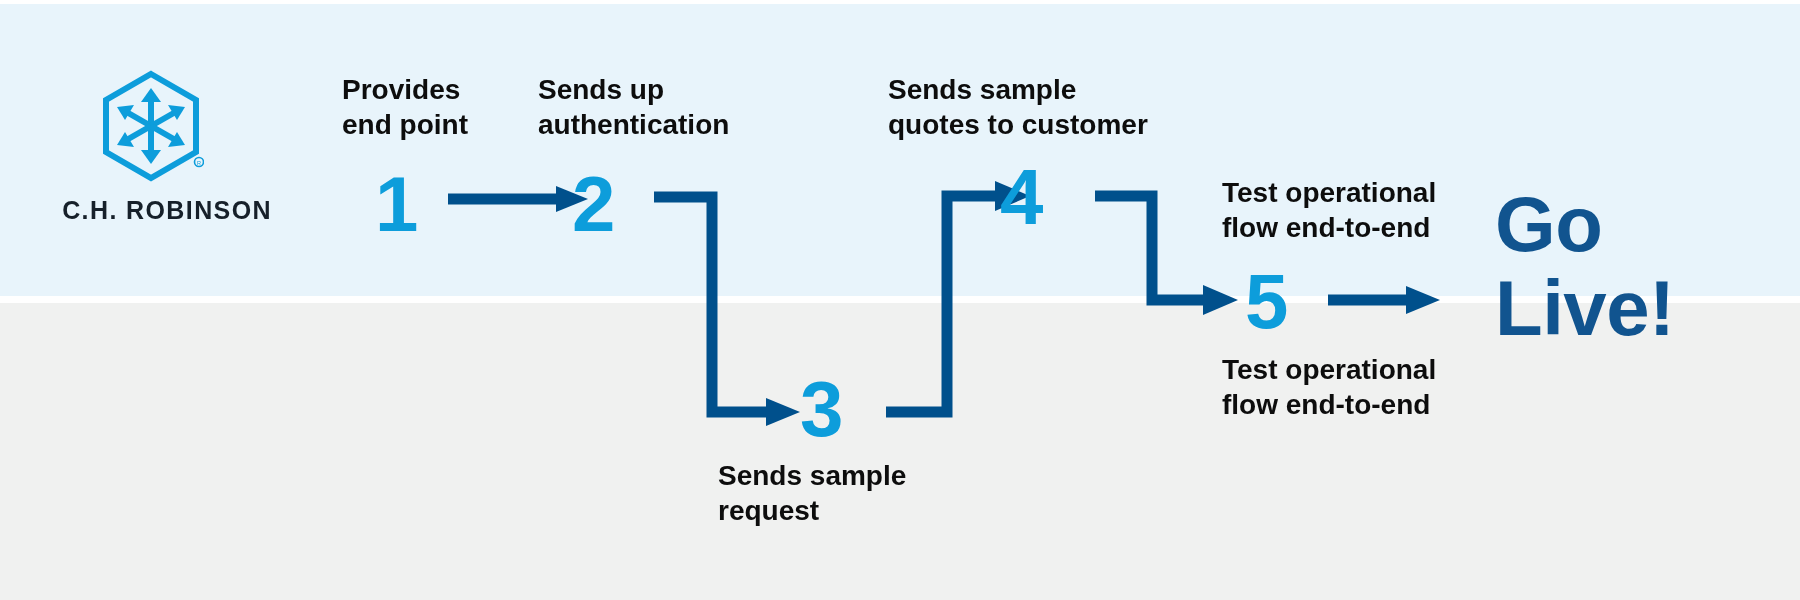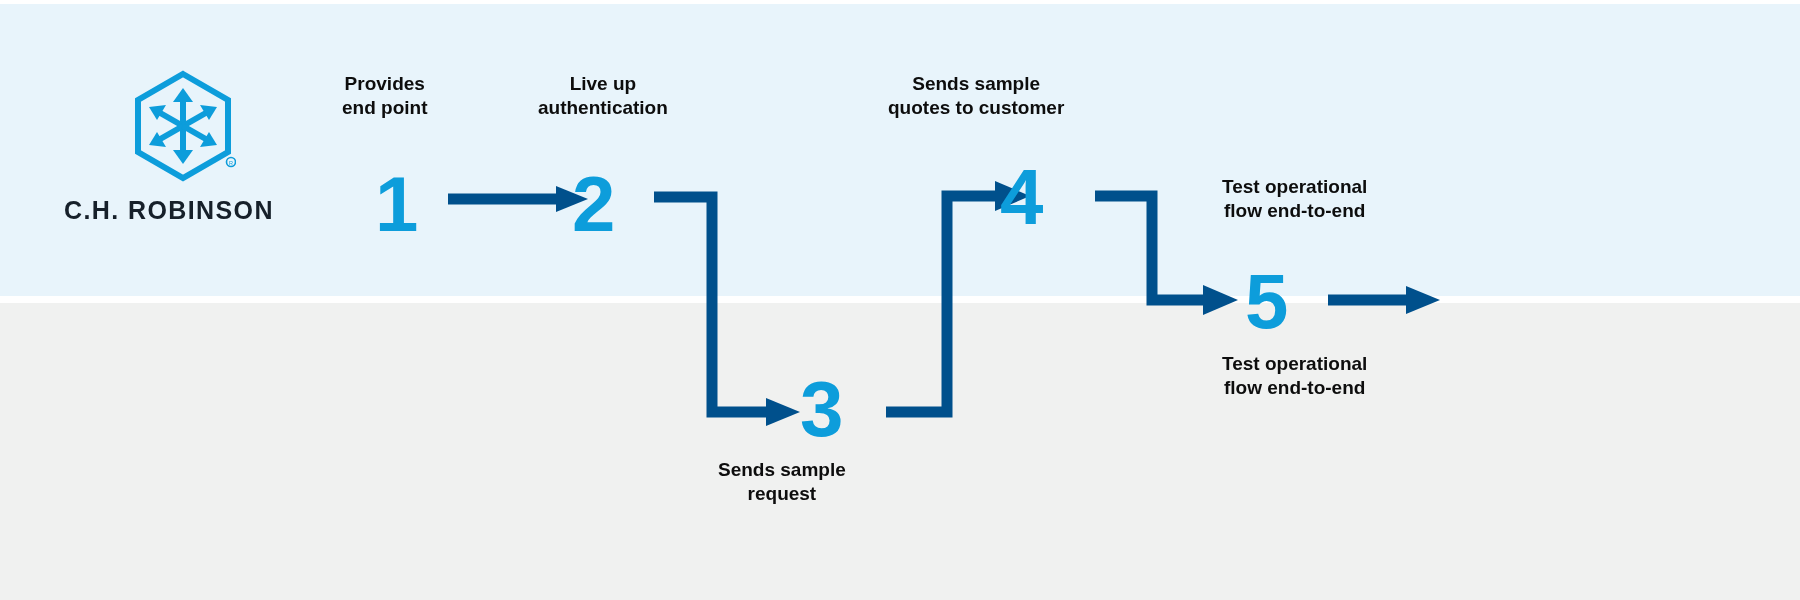--- a/index.html
+++ b/index.html
@@ -42,24 +42,24 @@
     left: 0;
     top: 0;
     width: 1800px;
     height: 600px;
     pointer-events: none;
   }
 
   
   .logo-block {
     position: absolute;
-    left: 64px;
+    left: 32px;
     top: 70px;
     width: 240px;
-    text-align: left;
+    text-align: right;
   }
   .logo-mark {
     display: block;
     margin: 0 auto;
   }
   .logo-word {
     margin-top: 10px;
     font-size: 25px;
     font-weight: bold;
     letter-spacing: 1.4px;
@@ -87,26 +87,25 @@
     color: #0d9ddb;
     font-size: 78px;
     font-weight: bold;
     line-height: 1;
     font-family: "Liberation Sans", sans-serif;
   }
 
   
   .caption {
     position: absolute;
-    font-size: 19px;
+    font-size: 28px;
     font-weight: bold;
     line-height: 1.25;
     color: #0d0d0d;
     white-space: pre-line;
-    text-align: center;
   }
 
   
   .go-live {
     position: absolute;
     left: 1495px;
     top: 182px;
     font-size: 78px;
     font-weight: bold;
     line-height: 1.08;
@@ -195,32 +194,34 @@
       <text x="99" y="95" font-size="5.5" text-anchor="middle" fill="#0d9ddb" font-family="Liberation Sans, sans-serif">R</text>
     </svg>
     <div class="logo-word">C.H. ROBINSON</div>
   </div>
 
 
   <div class="caption" style="left:342px; top:72px;">Provides
 end point</div>
   <div class="step-num" style="left:375px; top:165px;">1</div>
 
-  <div class="caption" style="left:538px; top:72px;">Live up
+  <div class="caption" style="left:538px; top:72px;">Sends up
 authentication</div>
   <div class="step-num" style="left:572px; top:165px;">2</div>
 
   <div class="step-num" style="left:800px; top:370px;">3</div>
   <div class="caption" style="left:718px; top:458px;">Sends sample
 request</div>
 
   <div class="caption" style="left:888px; top:72px;">Sends sample
 quotes to customer</div>
   <div class="step-num" style="left:1000px; top:158px;">4</div>
 
   <div class="caption" style="left:1222px; top:175px;">Test operational
 flow end-to-end</div>
   <div class="step-num" style="left:1245px; top:262px;">5</div>
   <div class="caption" style="left:1222px; top:352px;">Test operational
 flow end-to-end</div>
 
+  <div class="go-live">Go
+Live!</div>
 
 </div>
 
 </body></html>

